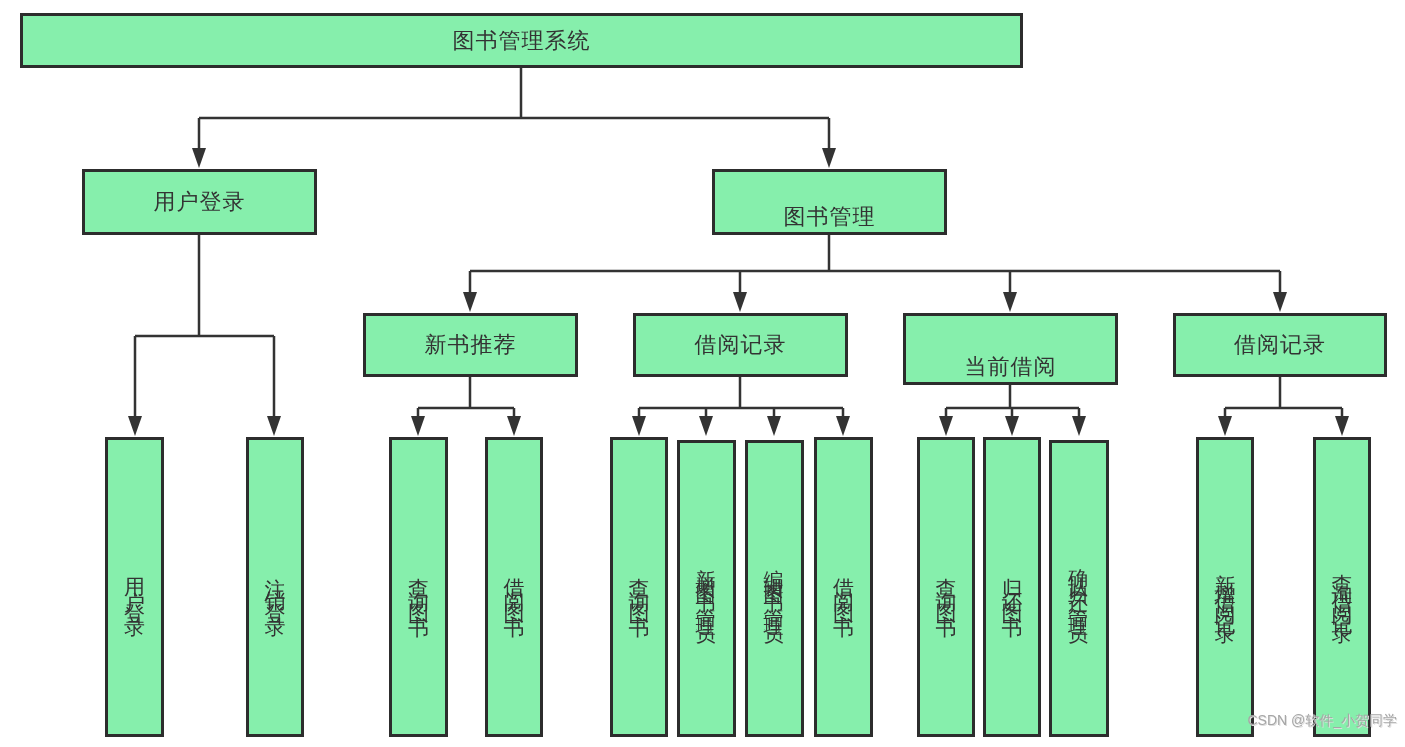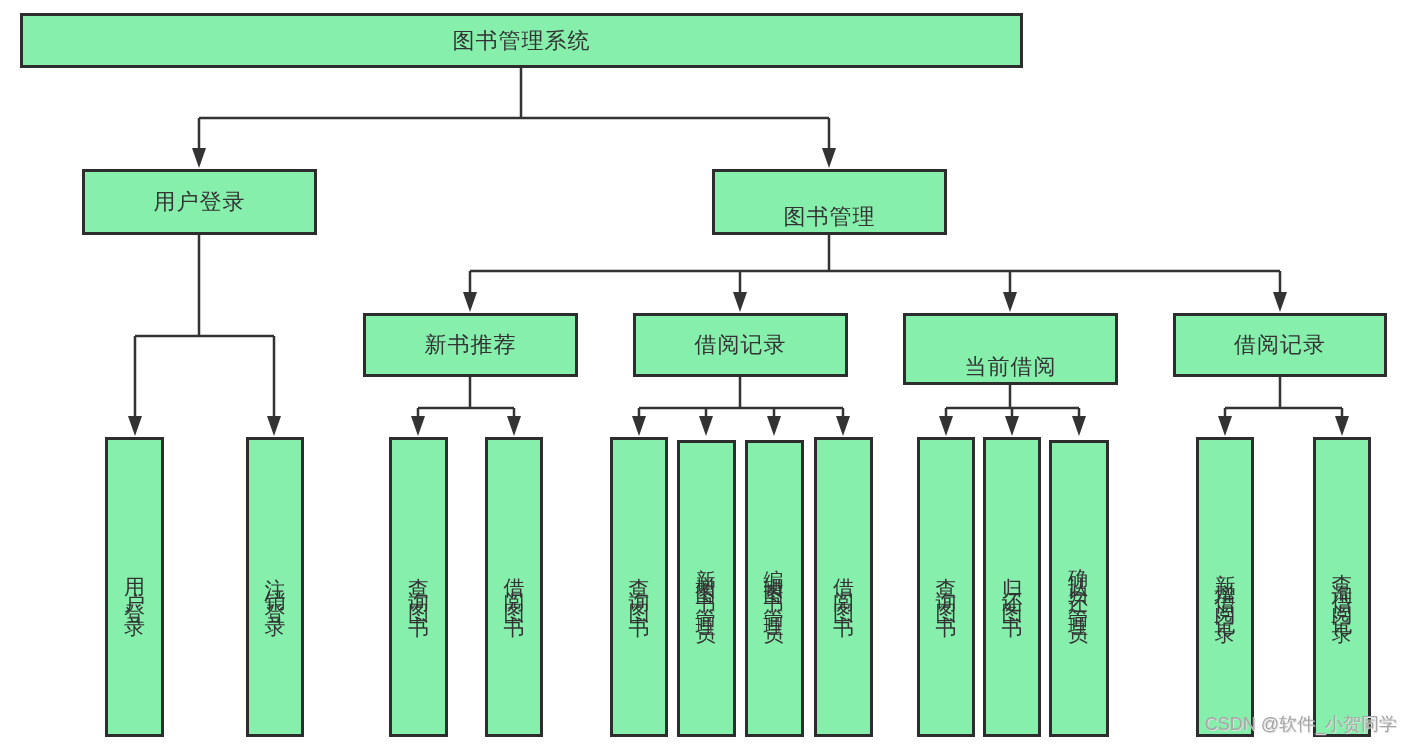--- a/index.html
+++ b/index.html
@@ -45,21 +45,21 @@
   }
 
   .vt4 span { letter-spacing: 13px; }
   .vt6 span { letter-spacing: 10px; }
   .vt9 span { letter-spacing: 8px; font-size: 20px !important; }
 
   .watermark {
     position: absolute;
     right: 8px;
     top: 712px;
-    font-size: 18px;
+    font-size: 14px;
     color: #a6a6a6;
     text-shadow: 1px 1px 0 #dedede;
     white-space: nowrap;
   }
 </style>
 </head>
 <body>
 
 <div class="canvas">
 

